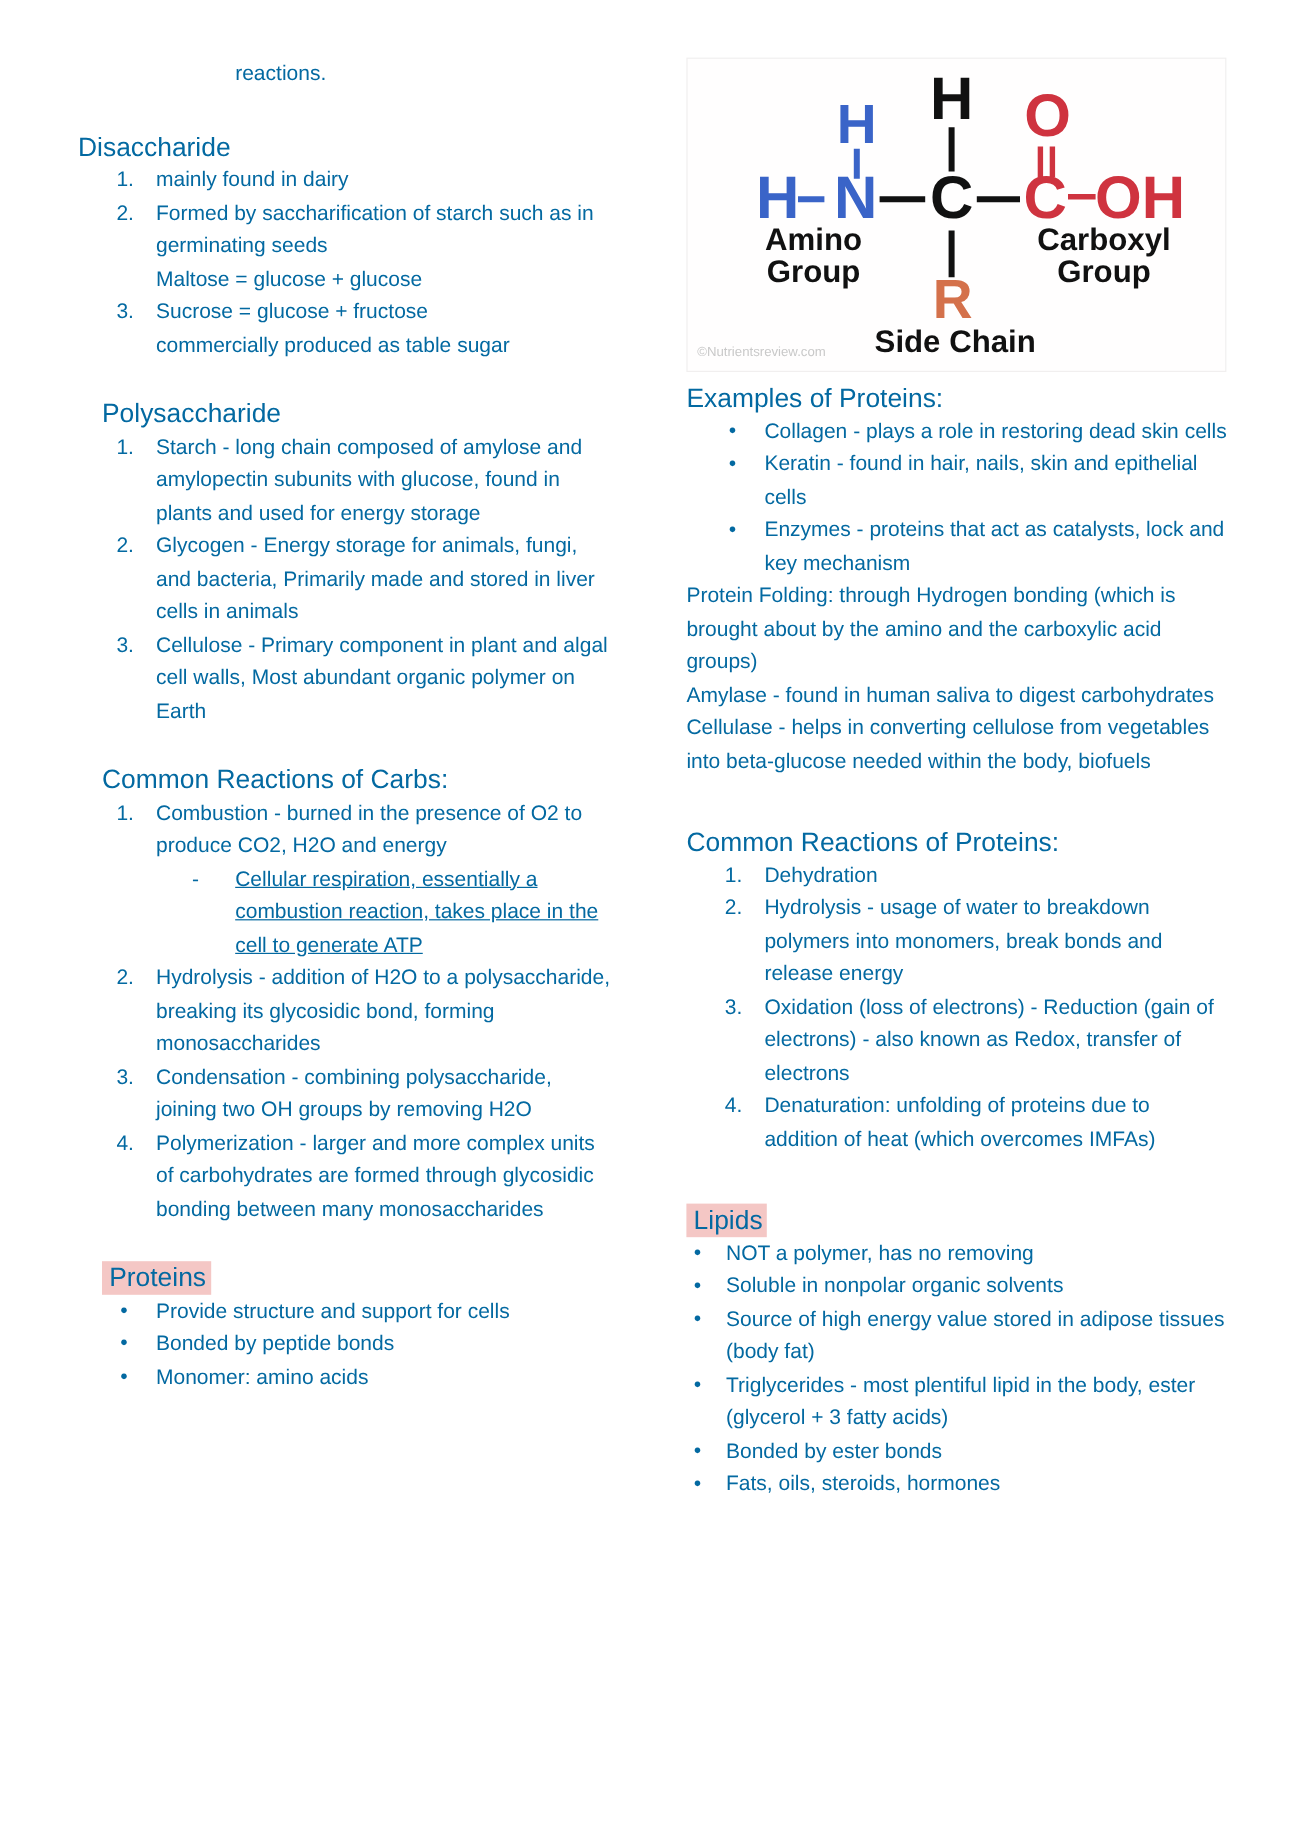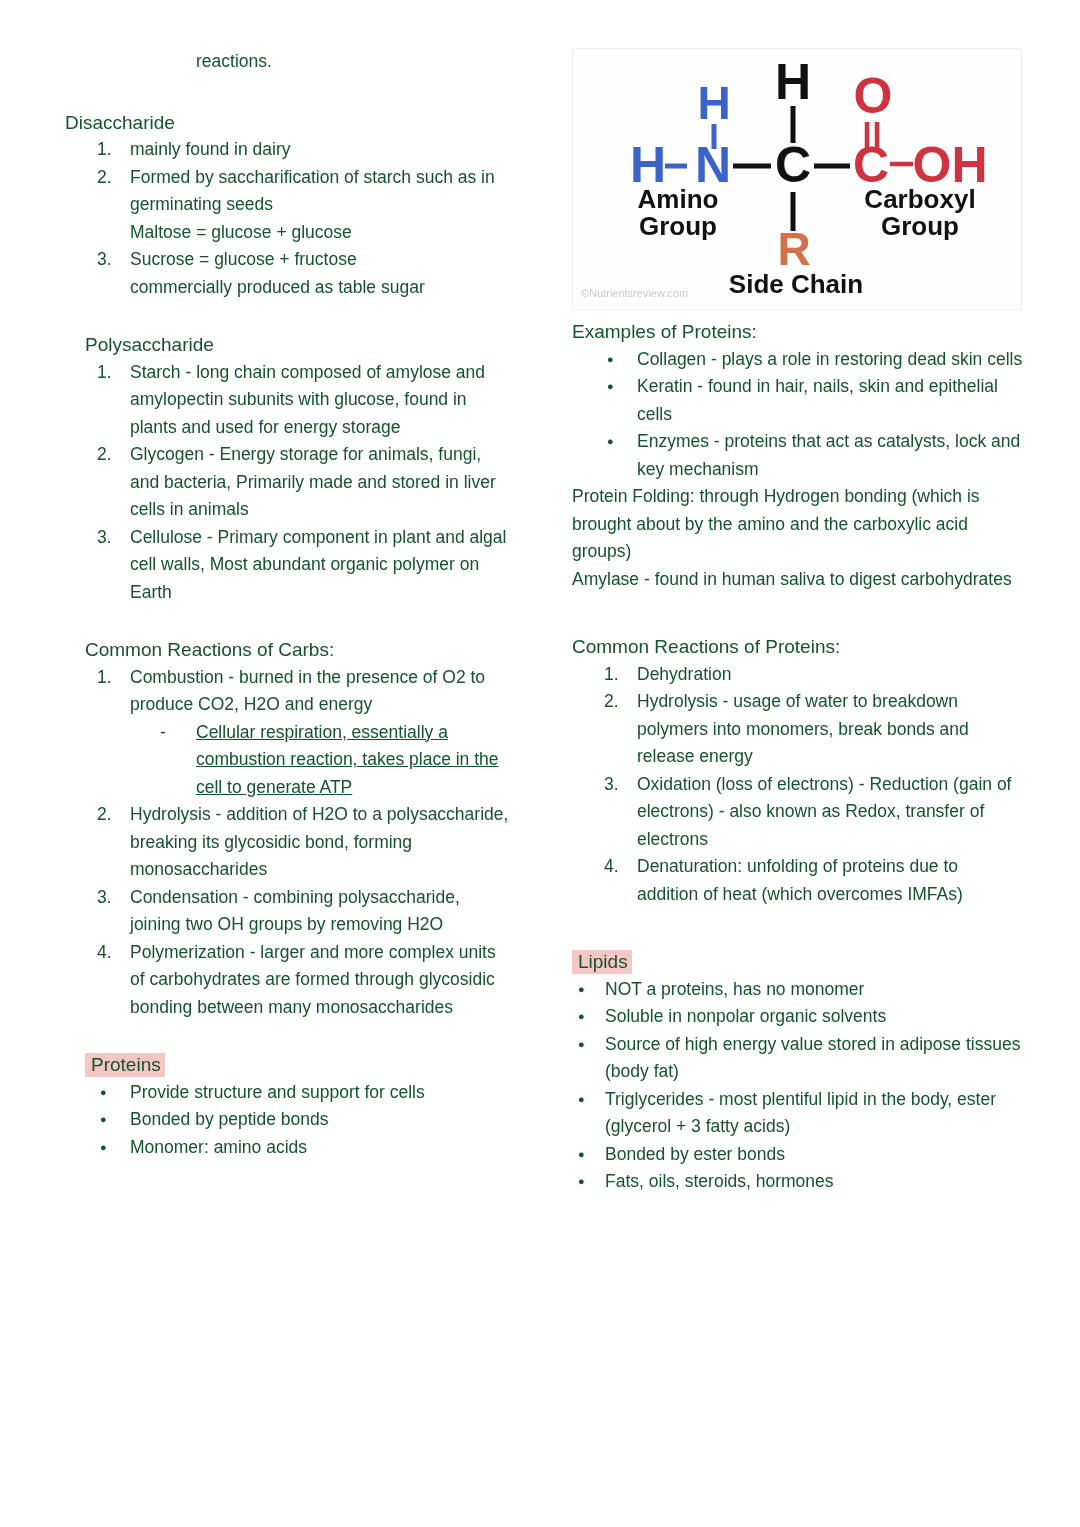--- a/index.html
+++ b/index.html
@@ -1,33 +1,33 @@
 <!DOCTYPE html>
 <html><head>
 <meta charset="utf-8">
 <style>
   html,body { margin:0; padding:0; background:#ffffff; }
   .page {
     position:relative;
     width:1080px; height:1527px;
     background:#ffffff;
     font-family:"Liberation Sans", sans-serif;
-    color:#14532d;
+    color:#0369a1;
     font-size:17.5px;
     line-height:27.5px;
     overflow:hidden;
   }
   .col { position:absolute; top:48px; }
   .col-left  { left:65px;  width:450px; }
   .col-right { left:572px; width:452px; }
 
   .leading-line { margin-left:131px; }
 
   .sec-heading {
-    font-size:19px; font-weight:400; line-height:27.5px;
+    font-size:22px; font-weight:400; line-height:27.5px;
     margin:0;
   }
   .mt-first { margin-top:33px; }
   .mt-sec   { margin-top:30px;margin-left:20px; }
   .mt-sec2  { margin-top:40px; }
 
   .hl {
     background:#f4c7c5;
     padding:1px 4px 2px 6px;
   }
@@ -190,20 +190,21 @@
       <span class="b">●</span>
       <span class="body">Keratin - found in hair, nails, skin and epithelial cells</span>
     </div>
     <div class="ul-item">
       <span class="b">●</span>
       <span class="body">Enzymes - proteins that act as catalysts, lock and key mechanism</span>
     </div>
 
     <p class="para">Protein Folding: through Hydrogen bonding (which is brought about by the amino and the carboxylic acid groups)</p>
     <p class="para">Amylase - found in human saliva to digest carbohydrates</p>
+    <p class="para">Cellulase - helps in converting cellulose from vegetables into beta-glucose needed within the body, biofuels</p>
 
     <h2 class="sec-heading mt-sec2">Common Reactions of Proteins:</h2>
 
     <div class="ol-item">
       <span class="num">1.</span>
       <span class="body">Dehydration</span>
     </div>
     <div class="ol-item">
       <span class="num">2.</span>
       <span class="body">Hydrolysis - usage of water to breakdown polymers into monomers, break bonds and release energy</span>
@@ -215,21 +216,21 @@
     <div class="ol-item">
       <span class="num">4.</span>
       <span class="body">Denaturation: unfolding of proteins due to addition of heat (which overcomes IMFAs)</span>
     </div>
 
     <h2 class="sec-heading mt-sec2"><span class="hl">Lipids</span></h2>
 
     <div class="ul-tight">
       <div class="ul-item">
         <span class="b">●</span>
-        <span class="body">NOT a proteins, has no monomer</span>
+        <span class="body">NOT a polymer, has no removing</span>
       </div>
       <div class="ul-item">
         <span class="b">●</span>
         <span class="body">Soluble in nonpolar organic solvents</span>
       </div>
       <div class="ul-item">
         <span class="b">●</span>
         <span class="body">Source of high energy value stored in adipose tissues (body fat)</span>
       </div>
       <div class="ul-item">

